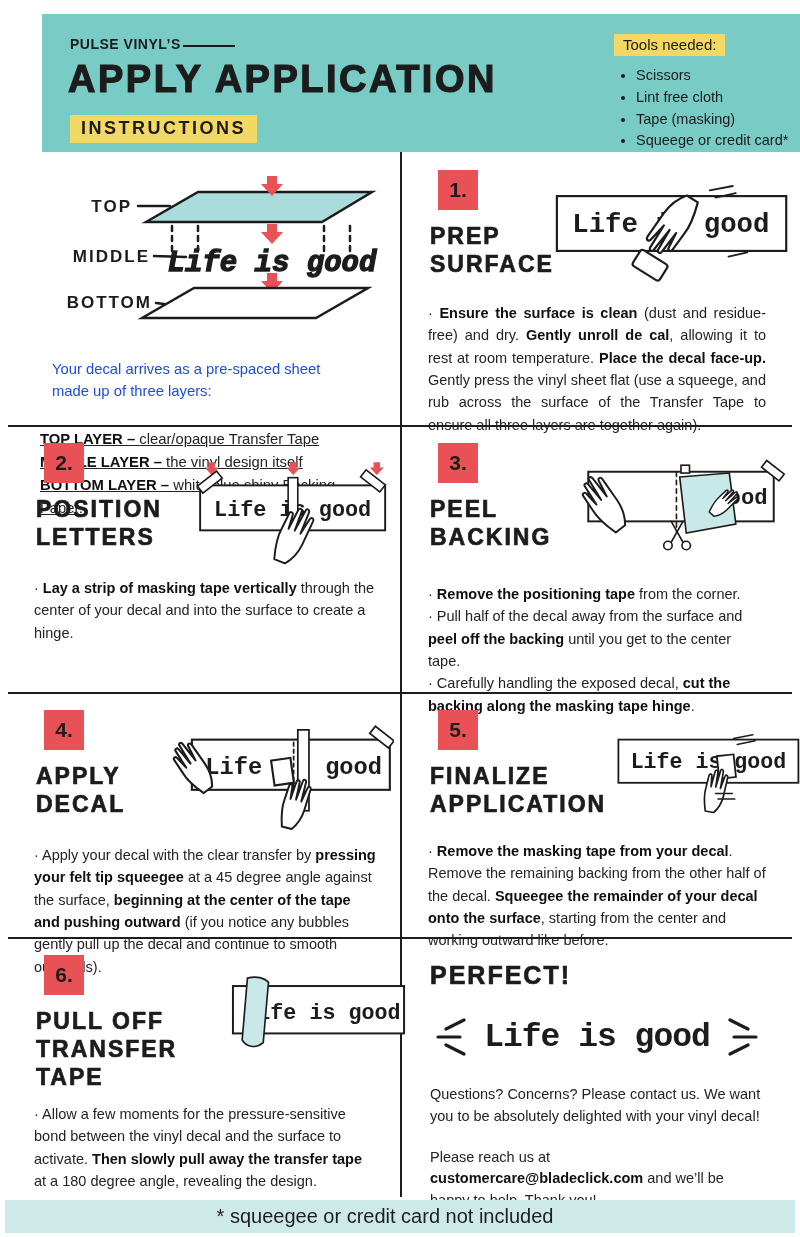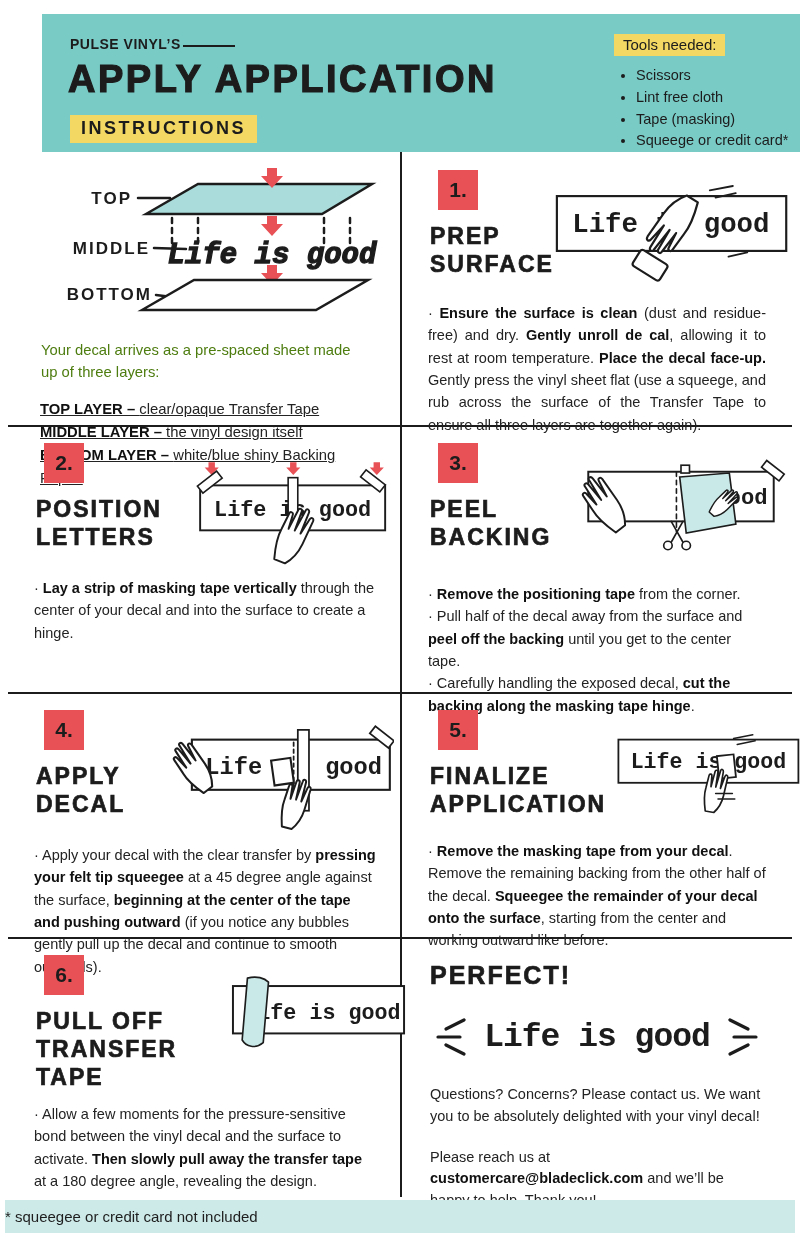--- a/index.html
+++ b/index.html
@@ -24,53 +24,53 @@
   .subtitle{position:absolute;left:28px;top:101px;background:var(--yellow);padding:3px 11px 4px;font-size:18px;font-weight:bold;letter-spacing:2.5px;}
   .tools{position:absolute;left:572px;top:20px;width:205px;}
   .tools-label{display:inline-block;background:var(--yellow);padding:2px 9px 3px;font-size:15px;}
   .tools ul{margin:9px 0 0;padding-left:22px;font-size:14.5px;line-height:1.5;}
   
   .vline{position:absolute;left:400px;top:152px;width:2px;height:1045px;background:var(--ink);}
   .hline{position:absolute;left:8px;width:784px;height:2px;background:var(--ink);}
   .hline1{top:425px;} .hline2{top:692px;} .hline3{top:937px;}
   
   .cell{position:absolute;box-sizing:border-box;}
-  .c-intro{left:10px;top:152px;width:390px;height:269px;}
+  .c-intro{left:10px;top:160px;width:390px;height:269px;}
   .c-s1{left:404px;top:154px;width:386px;height:269px;}
   .c-s2{left:10px;top:427px;width:390px;height:263px;}
   .c-s3{left:404px;top:427px;width:386px;height:263px;}
   .c-s4{left:10px;top:694px;width:390px;height:241px;}
   .c-s5{left:404px;top:694px;width:386px;height:241px;}
   .c-s6{left:10px;top:939px;width:390px;height:256px;}
   .c-final{left:404px;top:939px;width:386px;height:256px;}
   
   .step-top{display:flex;align-items:flex-start;padding:16px 6px 0 26px;}
   .step-left{flex:0 0 auto;}
   .badge{width:40px;height:40px;background:var(--red);display:flex;align-items:center;justify-content:center;
          font-size:21px;font-weight:bold;margin:0 0 12px 8px;}
   .step-title{font-size:23px;font-weight:700;letter-spacing:2px;line-height:1.22;white-space:pre-line;-webkit-text-stroke:.7px var(--ink);}
   .step-illo{flex:1;display:flex;justify-content:flex-end;padding-right:4px;}
   .step-body{padding:12px 24px 0 24px;font-size:14.5px;line-height:1.54;color:#232323;}
   .step-body p{margin:0;}
   .c-s1 .step-body{text-align:justify;}
   b{color:#101010;}
   
   .intro-illo{margin:16px 0 0 10px;}
-  .intro-lead{padding:12px 28px 0 30px;font-size:14.8px;line-height:1.5;color:#4d7c0f;margin:1px;}
+  .intro-lead{padding:12px 28px 0 30px;font-size:14.8px;line-height:1.5;color:#1d4ed8;margin:12px;}
   .intro-layers{padding:14px 24px 0 30px;font-size:14.8px;line-height:1.55;color:#232323;text-decoration:underline;}
   .intro-layers p{margin:0;}
   
   .perfect-title{padding:22px 0 0 26px;font-size:25px;font-weight:800;letter-spacing:2px;-webkit-text-stroke:.7px var(--ink);}
   .decal-row{display:flex;align-items:center;justify-content:center;gap:16px;margin:26px 0 20px;}
   .decal-final{font-family:"Liberation Mono","DejaVu Sans Mono",monospace;font-size:33px;font-weight:bold;letter-spacing:-1px;}
   .final-body{padding:6px 24px 0 26px;font-size:14.5px;line-height:1.5;color:#232323;}
   .final-body p{margin:0 0 19px;}
   
   .footer{position:absolute;left:5px;top:1200px;width:790px;height:33px;background:var(--teal-light);
-          box-sizing:border-box;text-align:left;font-size:15px;line-height:33px;padding-right:30px;color:#1e1e1e;}
+          box-sizing:border-box;text-align:center;font-size:20px;line-height:33px;padding-right:30px;color:#1e1e1e;}
   
   svg{display:block;}
   .ln{stroke:var(--ink);stroke-width:2.5;stroke-linecap:round;fill:none;}
   .decal-svg-text{font-family:"Liberation Mono","DejaVu Sans Mono",monospace;font-weight:bold;fill:var(--ink);}
   .lbl{font-family:"Liberation Sans","DejaVu Sans",sans-serif;font-weight:bold;font-size:17px;letter-spacing:2px;fill:var(--ink);}
 </style>
 </head>
 <body>
 
 <div class="page">

